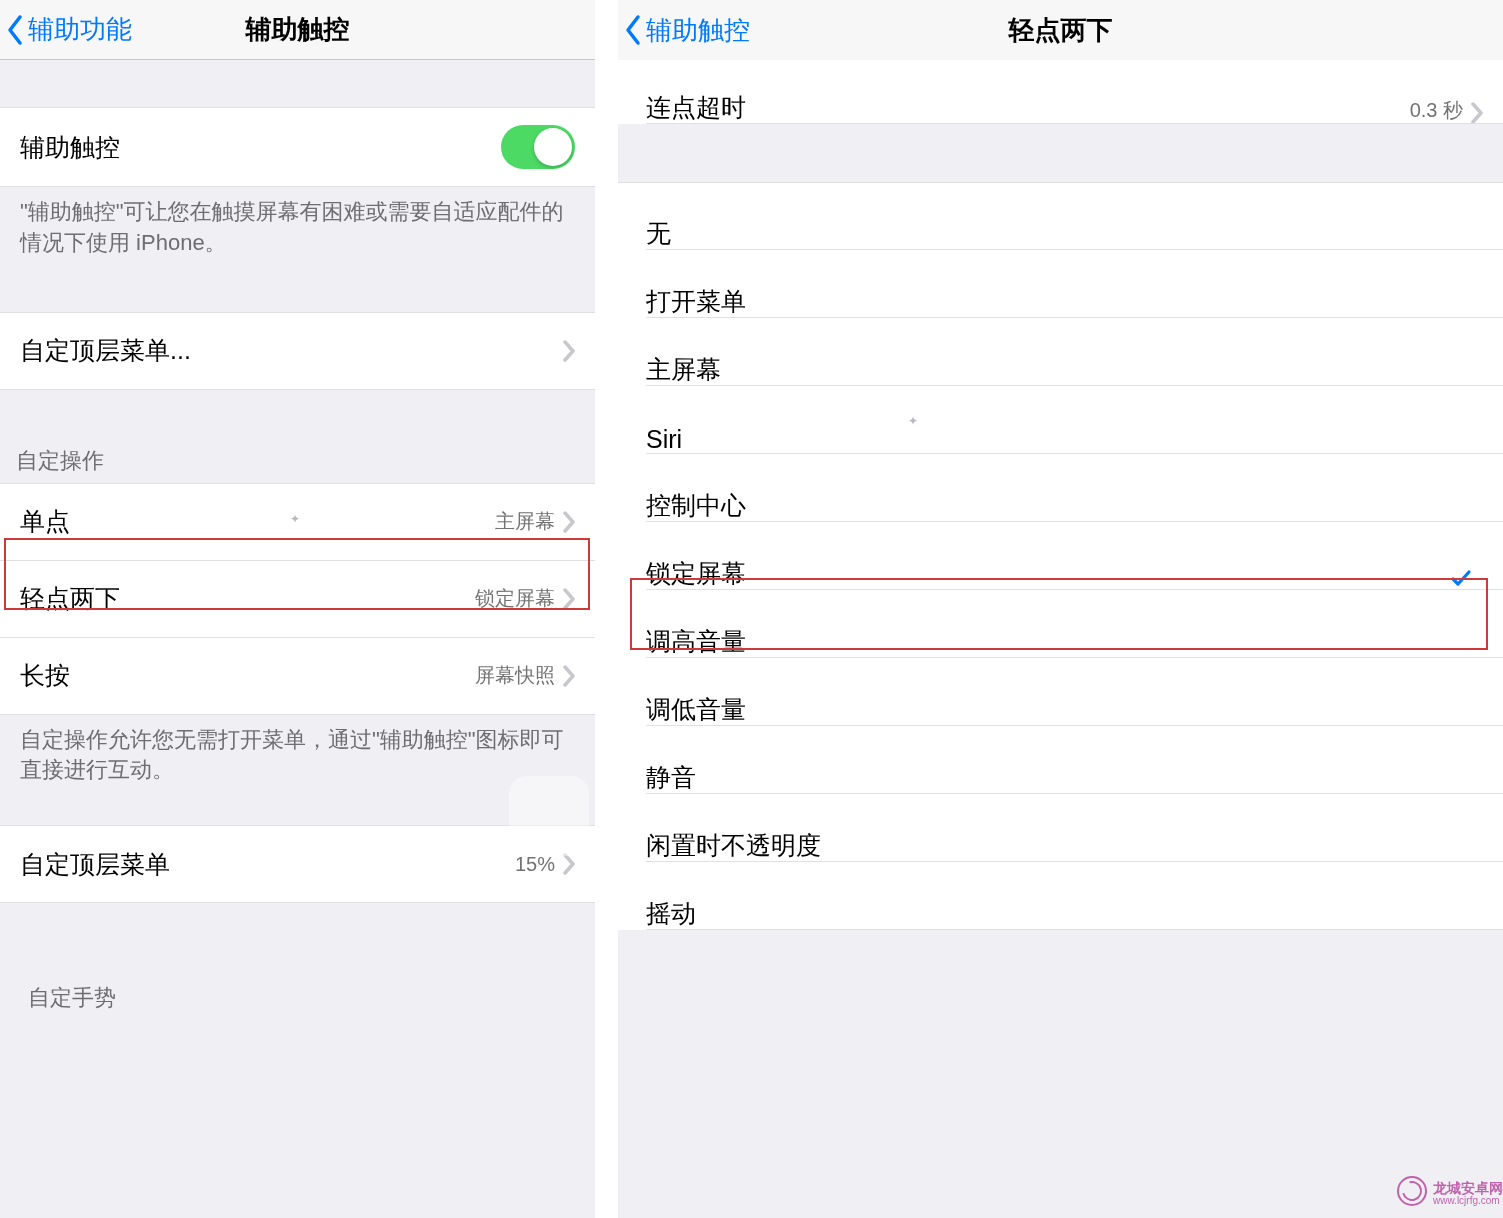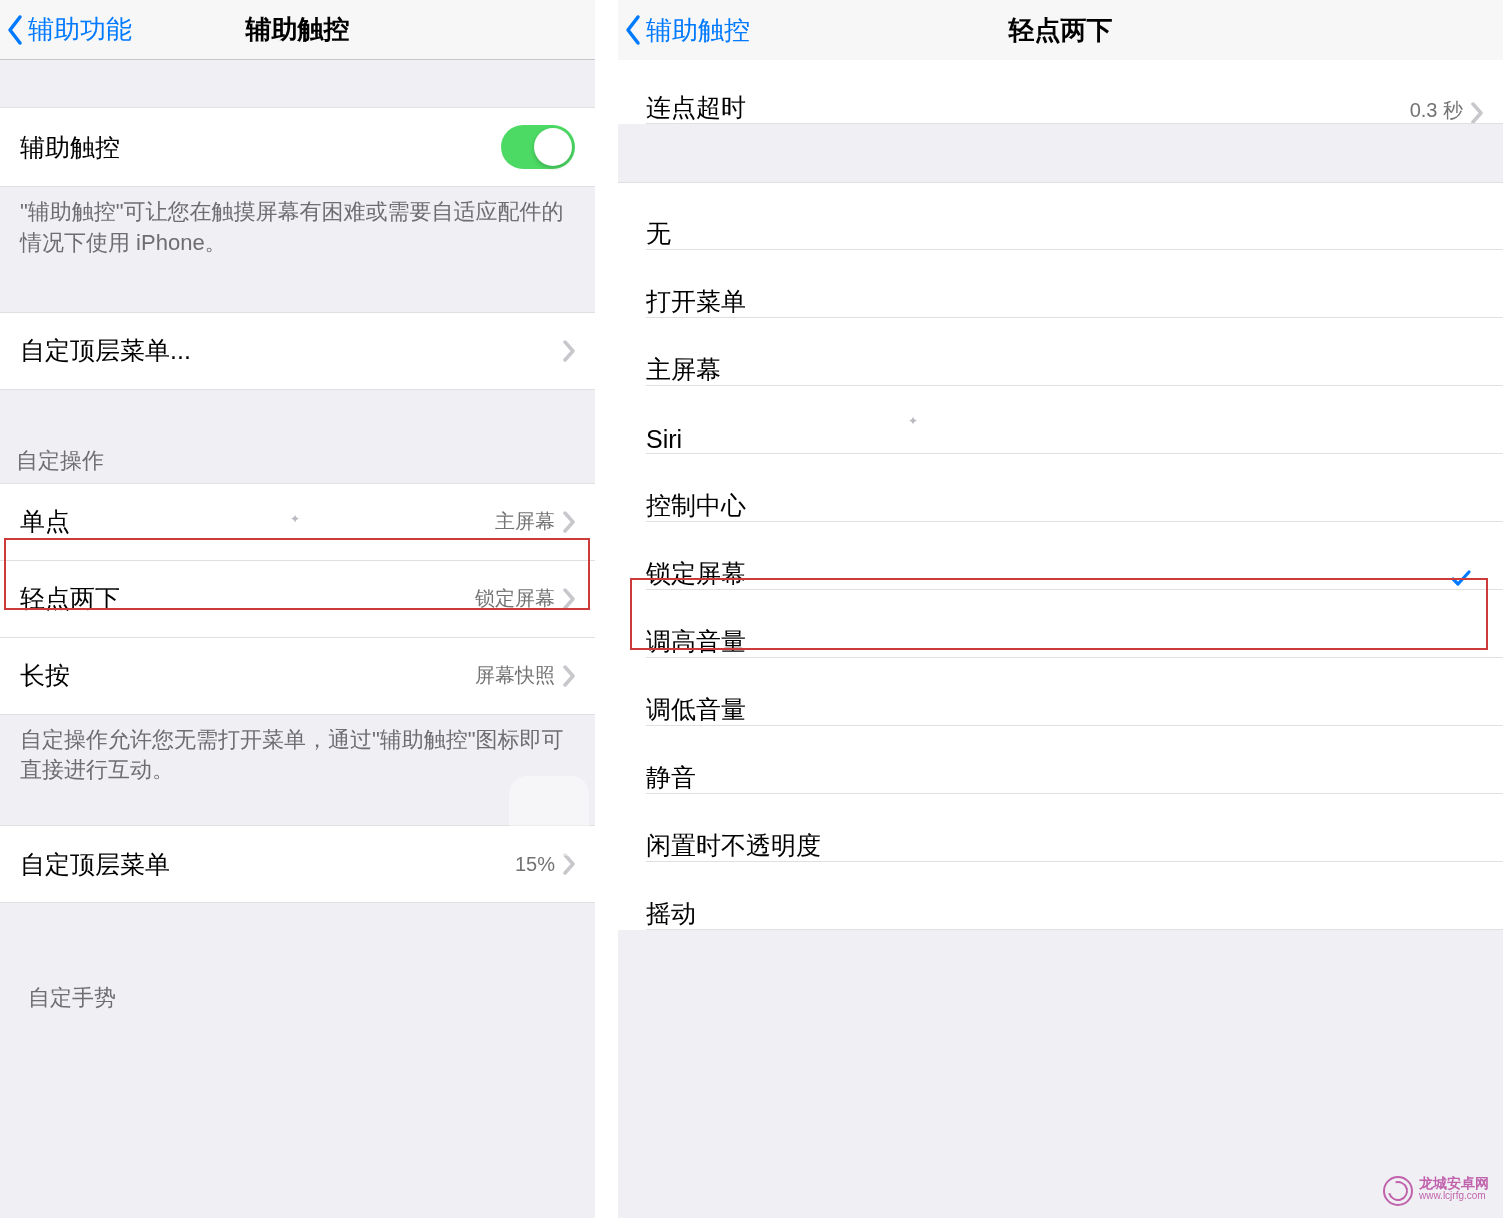--- a/index.html
+++ b/index.html
@@ -173,23 +173,23 @@
     .check path {
       stroke: #007aff;
       stroke-width: 3.2;
       fill: none;
       stroke-linecap: round;
       stroke-linejoin: round;
     }
     .watermark {
       position: absolute;
       bottom: 12px;
-      right: 14px;
-      display: flex;
-      align-items: flex-start;
+      right: 0;
+      display: flex;
+      align-items: flex-end;
       gap: 6px;
       opacity: 0.85;
     }
     .wm-logo {
       width: 30px;
       height: 30px;
       border-radius: 50%;
       border: 2px solid #b94aa0;
       position: relative;
       display:flex;

